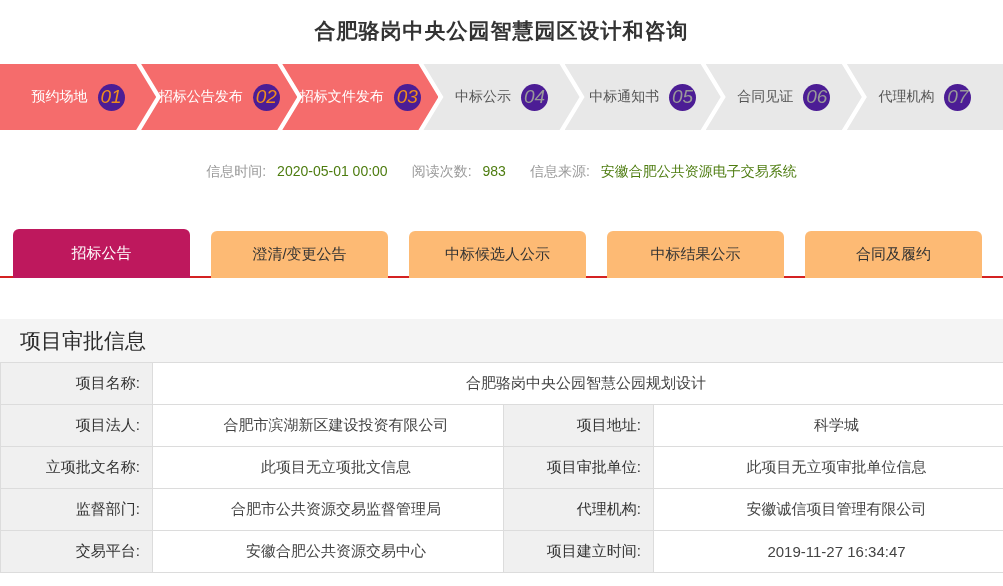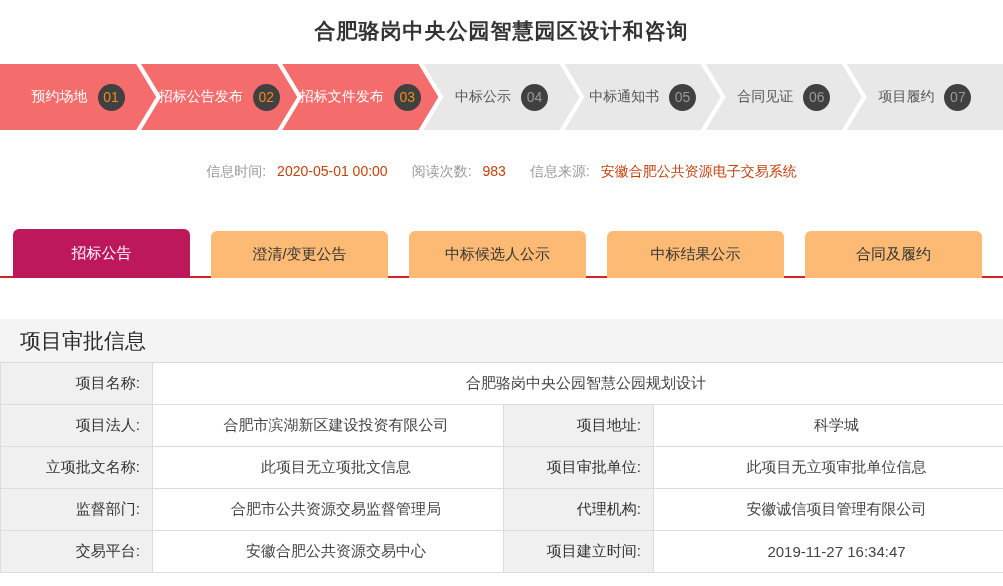--- a/index.html
+++ b/index.html
@@ -11,28 +11,28 @@
 
   
   .steps { display:flex; height:66px; margin-top:19px; }
   .step { flex:1; display:flex; align-items:center; justify-content:center; gap:10px;
           background:#e8e8e8; color:#555; font-size:14px; position:relative;
           clip-path:polygon(0 0, calc(100% - 20px) 0, 100% 50%, calc(100% - 20px) 100%, 0 100%, 20px 50%); }
   .step + .step { margin-left:-15px; }
   .step.first { clip-path:polygon(0 0, calc(100% - 20px) 0, 100% 50%, calc(100% - 20px) 100%, 0 100%); }
   .step.last  { clip-path:polygon(0 0, 100% 0, 100% 100%, 0 100%, 20px 50%); }
   .step.done { background:#f56c6c; color:#fff; }
-  .step-num { width:27px; height:27px; border-radius:50%; background:#404040; color:#999;
-              display:flex; align-items:center; justify-content:center; font-size:14px; flex:none; }
+  .step-num { width:27px; height:27px; border-radius:50%; background:#4c1d95; color:#999;
+              display:flex; align-items:center; justify-content:center; font-size:19px; flex:none;font-style:italic; }
   .step.done .step-num { color:#ef8c1d; }
 
   
   .meta { margin-top:33px; display:flex; justify-content:center; align-items:center; gap:24px; font-size:14px; }
   .meta .lbl { color:#9a9a9a; }
-  .meta .val { color:#c2410c; }
+  .meta .val { color:#4d7c0f; }
   .meta .grp { display:flex; gap:11px; }
 
   
   .tabs { margin-top:48px; position:relative; height:49px; display:flex; align-items:flex-end;
           padding-left:13px; }
   .tab-rule { position:absolute; left:0; bottom:0; width:100%; height:2px; background:#d42121; }
   .tab { position:relative; z-index:1; width:181px; height:47px; margin-right:21px; background:#fdba74;
          border-radius:6px 6px 0 0; display:flex; align-items:center; justify-content:center;
          font-size:15px; color:#333; cursor:pointer; }
   .tab.active { background:#be185d; color:#fff; height:49px; }
@@ -71,21 +71,21 @@
   </div>
   <div class="step">
     <span>中标通知书</span>
     <span class="step-num">05</span>
   </div>
   <div class="step">
     <span>合同见证</span>
     <span class="step-num">06</span>
   </div>
   <div class="step last">
-    <span>项目履约</span>
+    <span>代理机构</span>
     <span class="step-num">07</span>
   </div>
 </div>
 
 <div class="meta">
   <div class="grp">
     <span class="lbl">信息时间:</span>
     <span class="val">2020-05-01 00:00</span>
   </div>
   <div class="grp">

